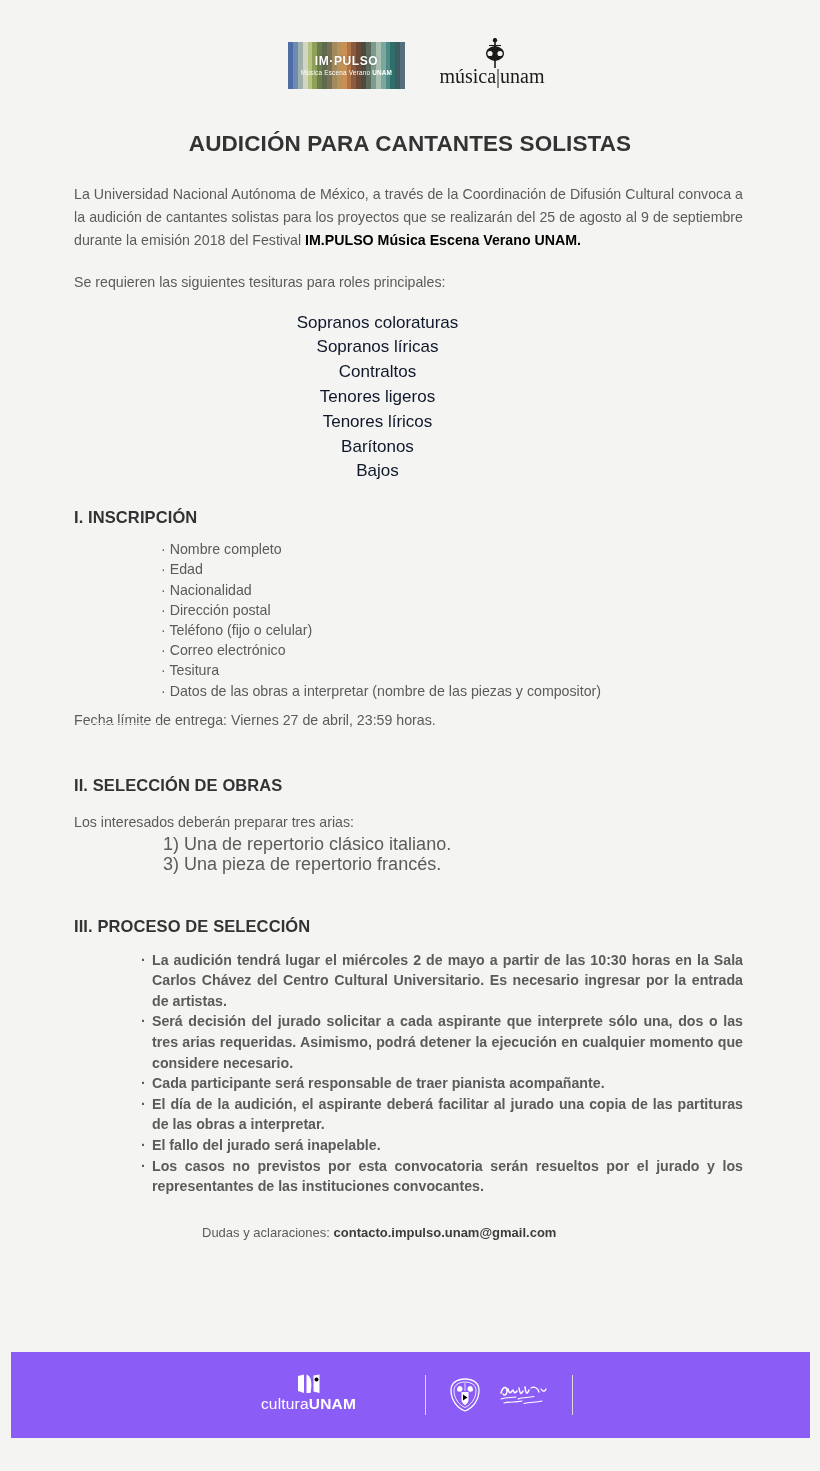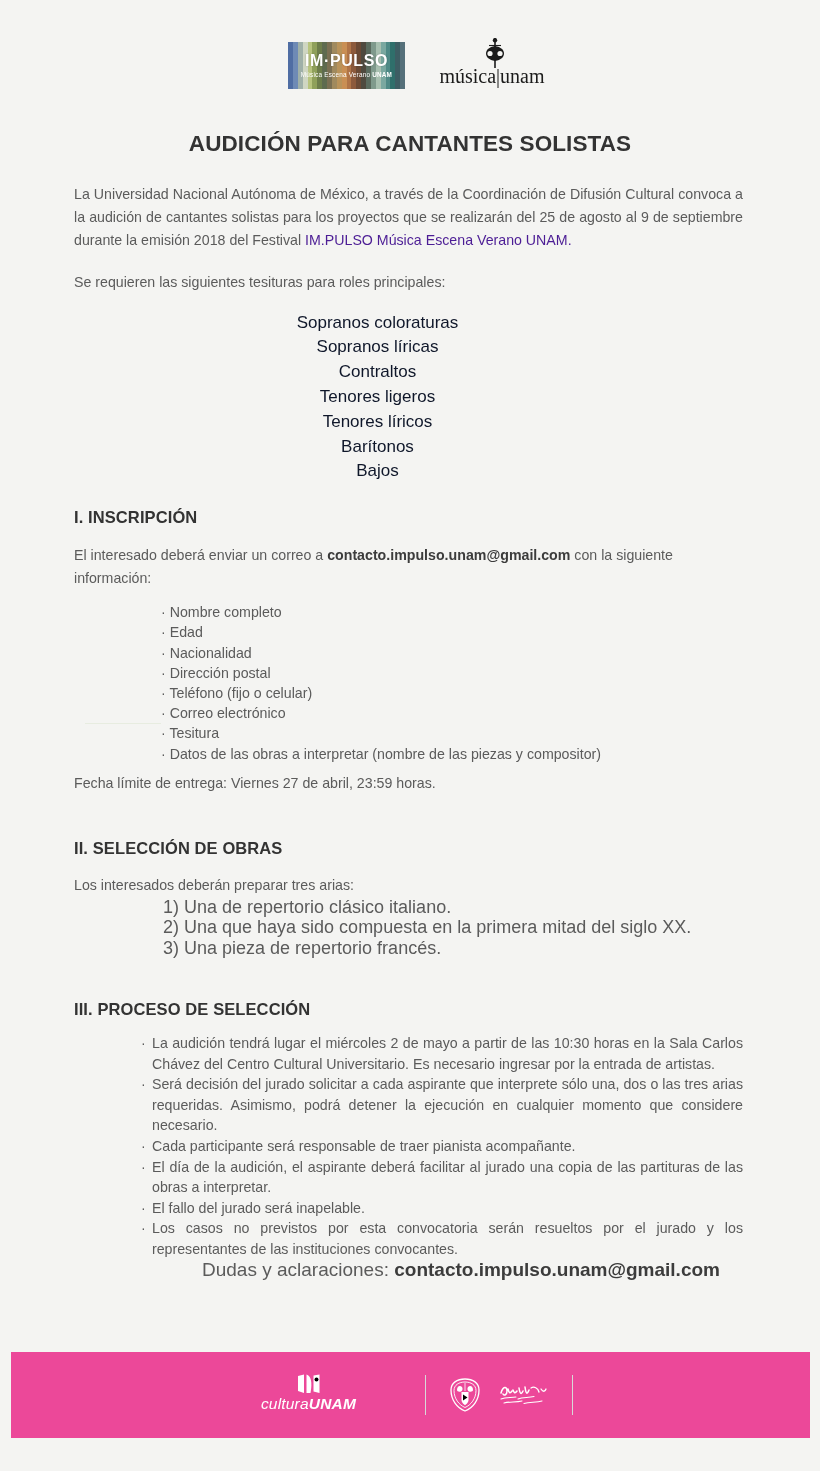--- a/index.html
+++ b/index.html
@@ -47,21 +47,21 @@
   .impulso-text {
     position: absolute;
     inset: 0;
     display: flex;
     flex-direction: column;
     justify-content: center;
     align-items: center;
     color: #ffffff;
   }
   .impulso-title {
-    font-size: 16px;
+    font-size: 12px;
     font-weight: bold;
     letter-spacing: 0.6px;
     line-height: 1;
     text-shadow: 0 0 2px rgba(0,0,0,0.25);
   }
   .impulso-sub {
     font-size: 6.4px;
     letter-spacing: 0.2px;
     margin-top: 3px;
     line-height: 1;
@@ -118,21 +118,21 @@
     width: 669px;
   }
   p { margin: 0; }
 
   .intro {
     text-align: justify;
     font-size: 14.2px;
     line-height: 23.2px;
     color: #5b5b5b;
   }
-  .intro b { font-weight: normal; color: #4c1d95; }
+  .intro b { font-weight: bold; color: #000000; }
 
   .lead {
     margin-top: 18px;
     font-size: 14.2px;
     line-height: 23px;
   }
 
   .tessitura {
     margin-top: 17px;
     width: 669px;
@@ -187,61 +187,62 @@
   }
   .num-list li {
     font-size: 18px;
     line-height: 20.4px;
   }
 
   .bullets {
     margin: 14px 0 0 0;
     padding: 0 0 0 67px;
     list-style: none;
+    font-weight: bold;
   }
   .bullets li {
     position: relative;
     font-size: 14.2px;
     line-height: 20.6px;
     text-align: justify;
     padding-left: 11px;
     margin-bottom: 0px;
   }
   .bullets li::before {
     content: "·";
     position: absolute;
     left: 0;
     top: 0;
   }
 
   .contact-line {
+    margin-top: 26px;
     padding-left: 128px;
-    font-size: 19px;
+    font-size: 13px;
     line-height: 20px;
   }
   .contact-line b { font-weight: bold; color: #3c3c3c; }
 
   .hairline {
     position: absolute;
     left: 85px;
     top: 723px;
     width: 76px;
     height: 1px;
     background: #e7ece0;
   }
 
   
   .footer-bar {
     position: absolute;
     left: 11px;
     top: 1352px;
     width: 799px;
     height: 86px;
-    background: #ec4899;
-    font-style: italic;
+    background: #8b5cf6;
   }
   .footer-inner {
     position: absolute;
     inset: 0;
     display: flex;
     align-items: center;
     justify-content: center;
     gap: 0px;
   }
   .cultura-block {
@@ -350,40 +351,38 @@
         <div>Sopranos coloraturas</div>
         <div>Sopranos líricas</div>
         <div>Contraltos</div>
         <div>Tenores ligeros</div>
         <div>Tenores líricos</div>
         <div>Barítonos</div>
         <div>Bajos</div>
       </div>
 
     <p class="section-h" id="sec1-h">I. INSCRIPCIÓN</p>
-    <p class="para" id="insc-p"><span>El interesado deberá enviar un correo a </span><b>contacto.impulso.unam@gmail.com</b><span> con la siguiente información:</span></p>
 
     <ul class="dot-list" id="insc-items">
         <li>Nombre completo</li>
         <li>Edad</li>
         <li>Nacionalidad</li>
         <li>Dirección postal</li>
         <li>Teléfono (fijo o celular)</li>
         <li>Correo electrónico</li>
         <li>Tesitura</li>
         <li>Datos de las obras a interpretar (nombre de las piezas y compositor)</li>
       </ul>
 
     <p class="para" id="fecha-p">Fecha límite de entrega: Viernes 27 de abril, 23:59 horas.</p>
 
     <p class="section-h" id="sec2-h">II. SELECCIÓN DE OBRAS</p>
     <p class="para" id="arias-p">Los interesados deberán preparar tres arias:</p>
     <ul class="num-list" id="arias-items">
         <li>1) Una de repertorio clásico italiano.</li>
-        <li>2) Una que haya sido compuesta en la primera mitad del siglo XX.</li>
         <li>3) Una pieza de repertorio francés.</li>
       </ul>
 
     <p class="section-h" id="sec3-h">III. PROCESO DE SELECCIÓN</p>
     <ul class="bullets" id="proceso-items">
         <li>La audición tendrá lugar el miércoles 2 de mayo a partir de las 10:30 horas en la Sala Carlos Chávez del Centro Cultural Universitario. Es necesario ingresar por la entrada de artistas.</li>
         <li>Será decisión del jurado solicitar a cada aspirante que interprete sólo una, dos o las tres arias requeridas. Asimismo, podrá detener la ejecución en cualquier momento que considere necesario.</li>
         <li>Cada participante será responsable de traer pianista acompañante.</li>
         <li>El día de la audición, el aspirante deberá facilitar al jurado una copia de las partituras de las obras a interpretar.</li>
         <li>El fallo del jurado será inapelable.</li>

